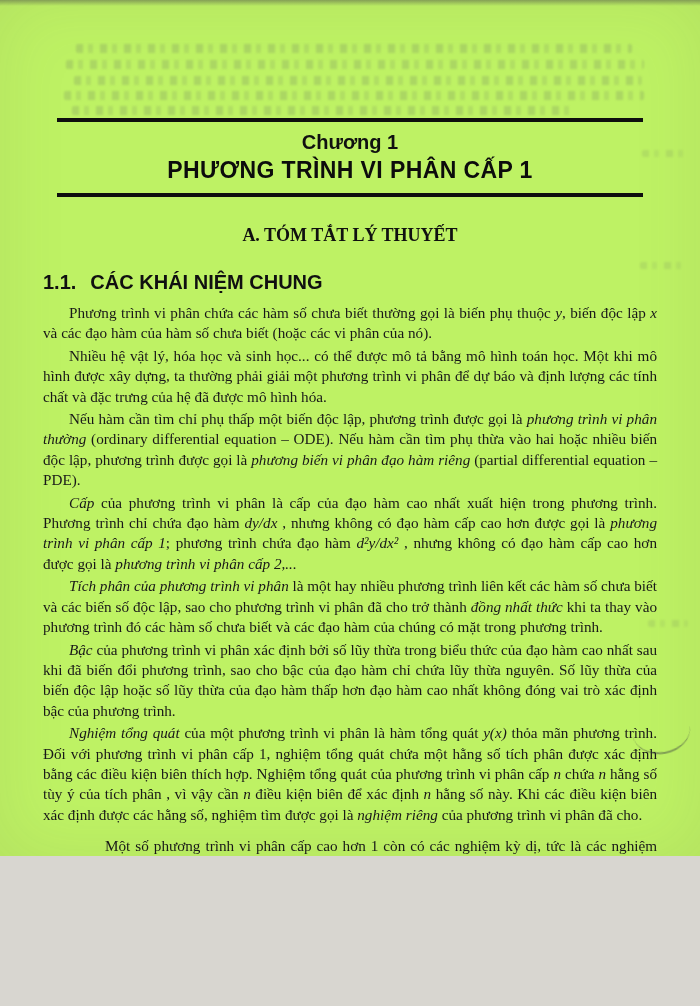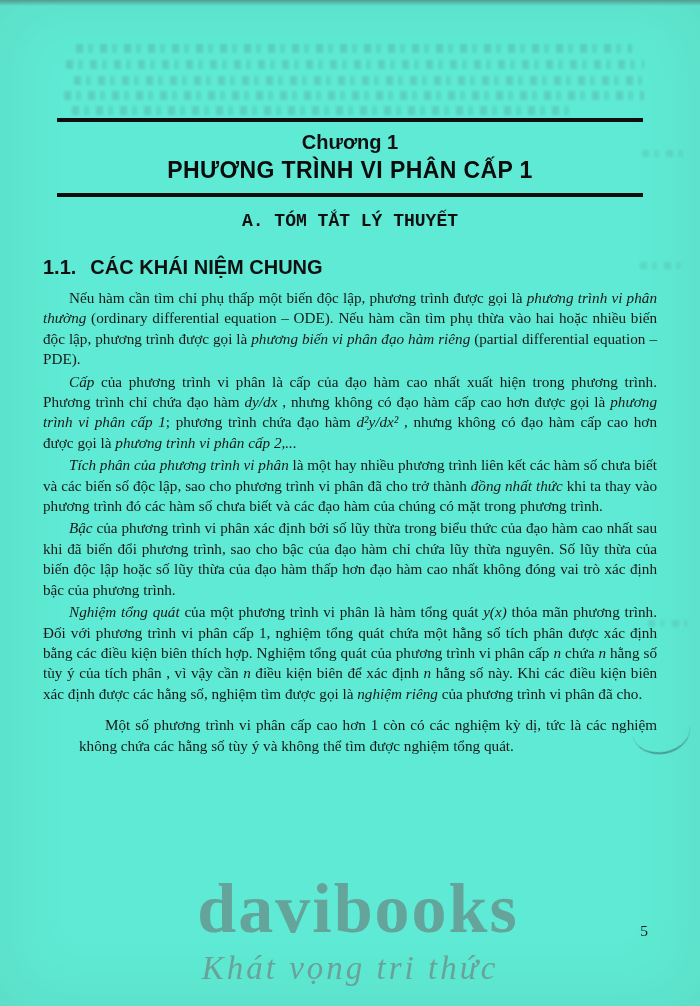--- a/index.html
+++ b/index.html
@@ -4,22 +4,22 @@
 <style>
   html, body { margin: 0; padding: 0; }
   body {
     width: 700px;
     font-family: "Liberation Serif", "DejaVu Serif", serif;
     background: #d8d6d0;
   }
   .page {
     position: relative;
     width: 700px;
-    height: 1006px;
-    background: #5eead4;
+    height: 856px;
+    background: #bef264;
     overflow: hidden;
     box-shadow: inset 0 0 70px rgba(90,85,70,0.10);
     color: #161616;
   }
   
   .scan-edge-top {
     position: absolute; top: 0; left: 0; right: 0; height: 6px;
     background: linear-gradient(180deg, rgba(70,70,70,0.45), rgba(0,0,0,0));
   }
   
@@ -47,22 +47,22 @@
     font-family: "Liberation Sans", "DejaVu Sans", sans-serif;
     font-weight: bold; font-size: 20px; color: #101010;
   }
   .chapter-title {
     text-align: center; margin: 3px 0 9px 0;
     font-family: "Liberation Sans", "DejaVu Sans", sans-serif;
     font-weight: bold; font-size: 23px; letter-spacing: 0.4px; color: #0c0c0c;
   }
 
   .section-title {
-    text-align: center; margin: 14px 0 0 0;
-    font-family: Liberation Mono, monospace;
+    text-align: center; margin: 28px 0 0 0;
+    font-family: Liberation Serif, serif;
     font-weight: bold; font-size: 18px; color: #101010;
   }
   .subsection {
     margin: 25px 43px 0 43px;
     font-family: "Liberation Sans", "DejaVu Sans", sans-serif;
     font-weight: bold; font-size: 20px; color: #101010;
   }
   .subsection .num { margin-right: 14px; }
 
   
@@ -126,20 +126,22 @@
     <div class="rule"></div>
   </header>
 
   <div class="section-title">A. TÓM TẮT LÝ THUYẾT</div>
 
   <div class="subsection">
     <span class="num">1.1.</span><span>CÁC KHÁI NIỆM CHUNG</span>
   </div>
 
   <div class="content">
+      <p><span>Phương trình vi phân chứa các hàm số chưa biết thường gọi là biến phụ thuộc </span><span class="em">y</span><span>, biến độc lập </span><span class="em">x</span><span> và các đạo hàm của hàm số chưa biết (hoặc các vi phân của nó).</span></p>
+      <p><span>Nhiều hệ vật lý, hóa học và sinh học... có thể được mô tả bằng mô hình toán học. Một khi mô hình được xây dựng, ta thường phải giải một phương trình vi phân để dự báo và định lượng các tính chất và đặc trưng của hệ đã được mô hình hóa.</span></p>
       <p><span>Nếu hàm cần tìm chỉ phụ thấp một biến độc lập, phương trình được gọi là </span><span class="em">phương trình vi phân thường</span><span> (ordinary differential equation – ODE). Nếu hàm cần tìm phụ thừa vào hai hoặc nhiều biến độc lập, phương trình được gọi là </span><span class="em">phương biến vi phân đạo hàm riêng</span><span> (partial differential equation – PDE).</span></p>
       <p><span class="em">Cấp</span><span> của phương trình vi phân là cấp của đạo hàm cao nhất xuất hiện trong phương trình. Phương trình chỉ chứa đạo hàm </span><span class="em">dy/dx</span><span> , nhưng không có đạo hàm cấp cao hơn được gọi là </span><span class="em">phương trình vi phân cấp 1</span><span>; phương trình chứa đạo hàm </span><span class="em">d²y/dx²</span><span> , nhưng không có đạo hàm cấp cao hơn được gọi là </span><span class="em">phương trình vi phân cấp 2,...</span></p>
       <p><span class="em">Tích phân của phương trình vi phân</span><span> là một hay nhiều phương trình liên kết các hàm số chưa biết và các biến số độc lập, sao cho phương trình vi phân đã cho trở thành </span><span class="em">đồng nhất thức</span><span> khi ta thay vào phương trình đó các hàm số chưa biết và các đạo hàm của chúng có mặt trong phương trình.</span></p>
       <p><span class="em">Bậc</span><span> của phương trình vi phân xác định bởi số lũy thừa trong biểu thức của đạo hàm cao nhất sau khi đã biến đổi phương trình, sao cho bậc của đạo hàm chỉ chứa lũy thừa nguyên. Số lũy thừa của biến độc lập hoặc số lũy thừa của đạo hàm thấp hơn đạo hàm cao nhất không đóng vai trò xác định bậc của phương trình.</span></p>
       <p><span class="em">Nghiệm tổng quát</span><span> của một phương trình vi phân là hàm tổng quát </span><span class="em">y(x)</span><span> thỏa mãn phương trình. Đối với phương trình vi phân cấp 1, nghiệm tổng quát chứa một hằng số tích phân được xác định bằng các điều kiện biên thích hợp. Nghiệm tổng quát của phương trình vi phân cấp </span><span class="em">n</span><span> chứa </span><span class="em">n</span><span> hằng số tùy ý của tích phân , vì vậy cần </span><span class="em">n</span><span> điều kiện biên để xác định </span><span class="em">n</span><span> hằng số này. Khi các điều kiện biên xác định được các hằng số, nghiệm tìm được gọi là </span><span class="em">nghiệm riêng</span><span> của phương trình vi phân đã cho.</span></p>
       <p><span>Một số phương trình vi phân cấp cao hơn 1 còn có các nghiệm kỳ dị, tức là các nghiệm không chứa các hằng số tùy ý và không thể tìm được nghiệm tổng quát.</span></p>
     </div>
 
   <div class="wm-brand">davibooks</div>
   <div class="wm-slogan">Khát vọng tri thức</div>

